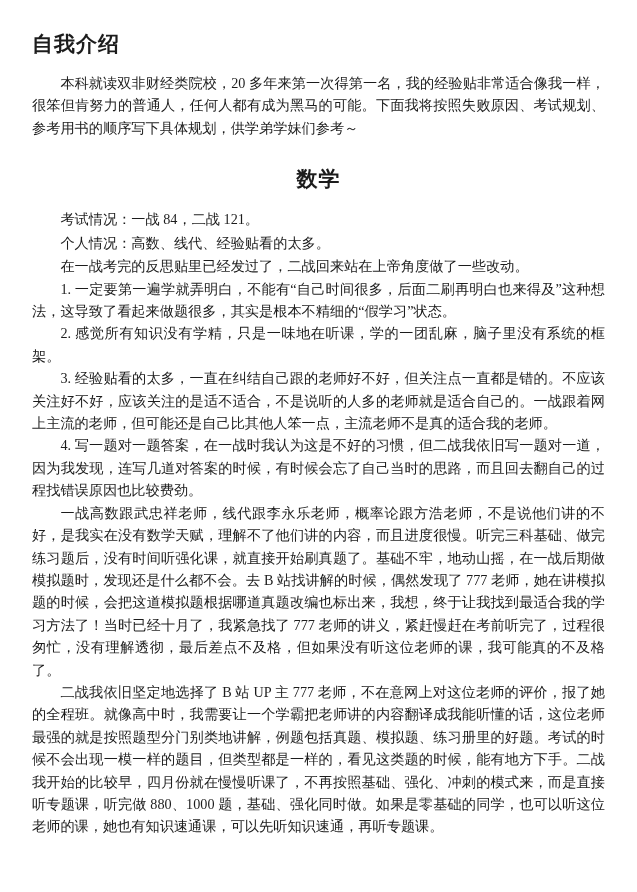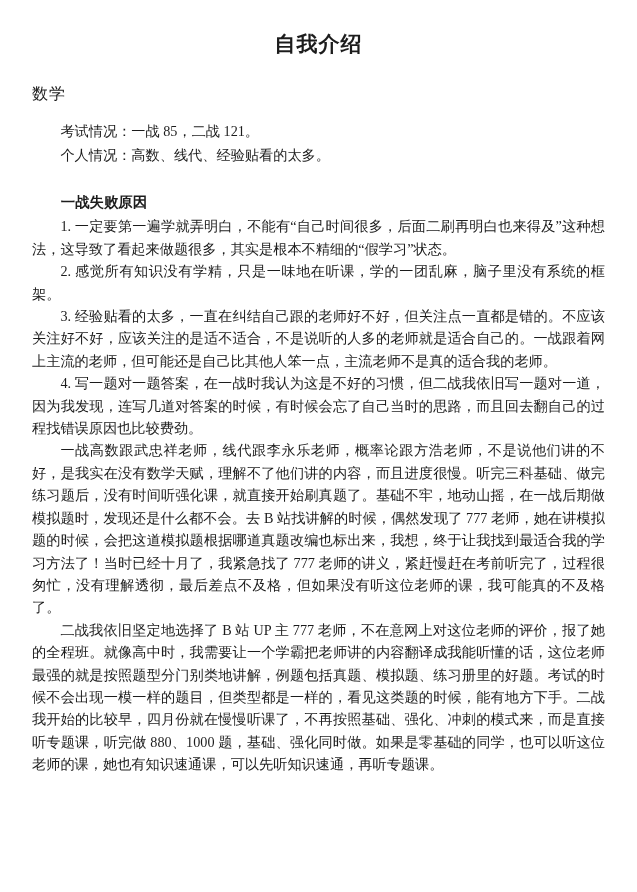--- a/index.html
+++ b/index.html
@@ -14,30 +14,30 @@
     box-sizing: border-box;
     margin: 0 auto;
     padding: 24px 32px 20px 32px;
     background: #ffffff;
     font-family: "Liberation Serif", "DejaVu Serif", serif;
     color: #1c1c1c;
     overflow: hidden;
   }
   .doc-title {
     margin: 6px 0 14px 0;
-    text-align: center;
+    text-align: left;
     font-size: 21px;
     font-weight: 600;
     letter-spacing: 1px;
   }
   .section-title {
     margin: 26px 0 14px 0;
-    text-align: left;
-    font-size: 16px;
-    font-weight: 400;
+    text-align: center;
+    font-size: 21px;
+    font-weight: 700;
     letter-spacing: 1px;
   }
   .para {
     margin: 0;
     font-size: 14.2px;
     line-height: 22.4px;
     text-align: justify;
     text-indent: 2em;
     word-break: break-all;
   }
@@ -55,29 +55,30 @@
     line-height: 22.4px;
   }
 </style>
 </head>
 <body>
 
 <div class="page">
 
   <h1 class="doc-title">自我介绍</h1>
 
+  <p class="para">本科就读双非财经类院校，20 多年来第一次得第一名，我的经验贴非常适合像我一样，很笨但肯努力的普通人，任何人都有成为黑马的可能。下面我将按照失败原因、考试规划、参考用书的顺序写下具体规划，供学弟学妹们参考～</p>
 
   <h2 class="section-title">数学</h2>
 
-  <p class="info-line">考试情况：一战 85，二战 121。</p>
+  <p class="info-line">考试情况：一战 84，二战 121。</p>
 
   <p class="info-line">个人情况：高数、线代、经验贴看的太多。</p>
 
-  <h3 class="sub-heading">一战失败原因</h3>
 
+  <p class="para">在一战考完的反思贴里已经发过了，二战回来站在上帝角度做了一些改动。</p>
   <p class="para">1. 一定要第一遍学就弄明白，不能有“自己时间很多，后面二刷再明白也来得及”这种想法，这导致了看起来做题很多，其实是根本不精细的“假学习”状态。</p>
   <p class="para">2. 感觉所有知识没有学精，只是一味地在听课，学的一团乱麻，脑子里没有系统的框架。</p>
   <p class="para">3. 经验贴看的太多，一直在纠结自己跟的老师好不好，但关注点一直都是错的。不应该关注好不好，应该关注的是适不适合，不是说听的人多的老师就是适合自己的。一战跟着网上主流的老师，但可能还是自己比其他人笨一点，主流老师不是真的适合我的老师。</p>
   <p class="para">4. 写一题对一题答案，在一战时我认为这是不好的习惯，但二战我依旧写一题对一道，因为我发现，连写几道对答案的时候，有时候会忘了自己当时的思路，而且回去翻自己的过程找错误原因也比较费劲。</p>
 
 
   <p class="para">一战高数跟武忠祥老师，线代跟李永乐老师，概率论跟方浩老师，不是说他们讲的不好，是我实在没有数学天赋，理解不了他们讲的内容，而且进度很慢。听完三科基础、做完练习题后，没有时间听强化课，就直接开始刷真题了。基础不牢，地动山摇，在一战后期做模拟题时，发现还是什么都不会。去 B 站找讲解的时候，偶然发现了 777 老师，她在讲模拟题的时候，会把这道模拟题根据哪道真题改编也标出来，我想，终于让我找到最适合我的学习方法了！当时已经十月了，我紧急找了 777 老师的讲义，紧赶慢赶在考前听完了，过程很匆忙，没有理解透彻，最后差点不及格，但如果没有听这位老师的课，我可能真的不及格了。</p>
   <p class="para">二战我依旧坚定地选择了 B 站 UP 主 777 老师，不在意网上对这位老师的评价，报了她的全程班。就像高中时，我需要让一个学霸把老师讲的内容翻译成我能听懂的话，这位老师最强的就是按照题型分门别类地讲解，例题包括真题、模拟题、练习册里的好题。考试的时候不会出现一模一样的题目，但类型都是一样的，看见这类题的时候，能有地方下手。二战我开始的比较早，四月份就在慢慢听课了，不再按照基础、强化、冲刺的模式来，而是直接听专题课，听完做 880、1000 题，基础、强化同时做。如果是零基础的同学，也可以听这位老师的课，她也有知识速通课，可以先听知识速通，再听专题课。</p>
 
 </div>

